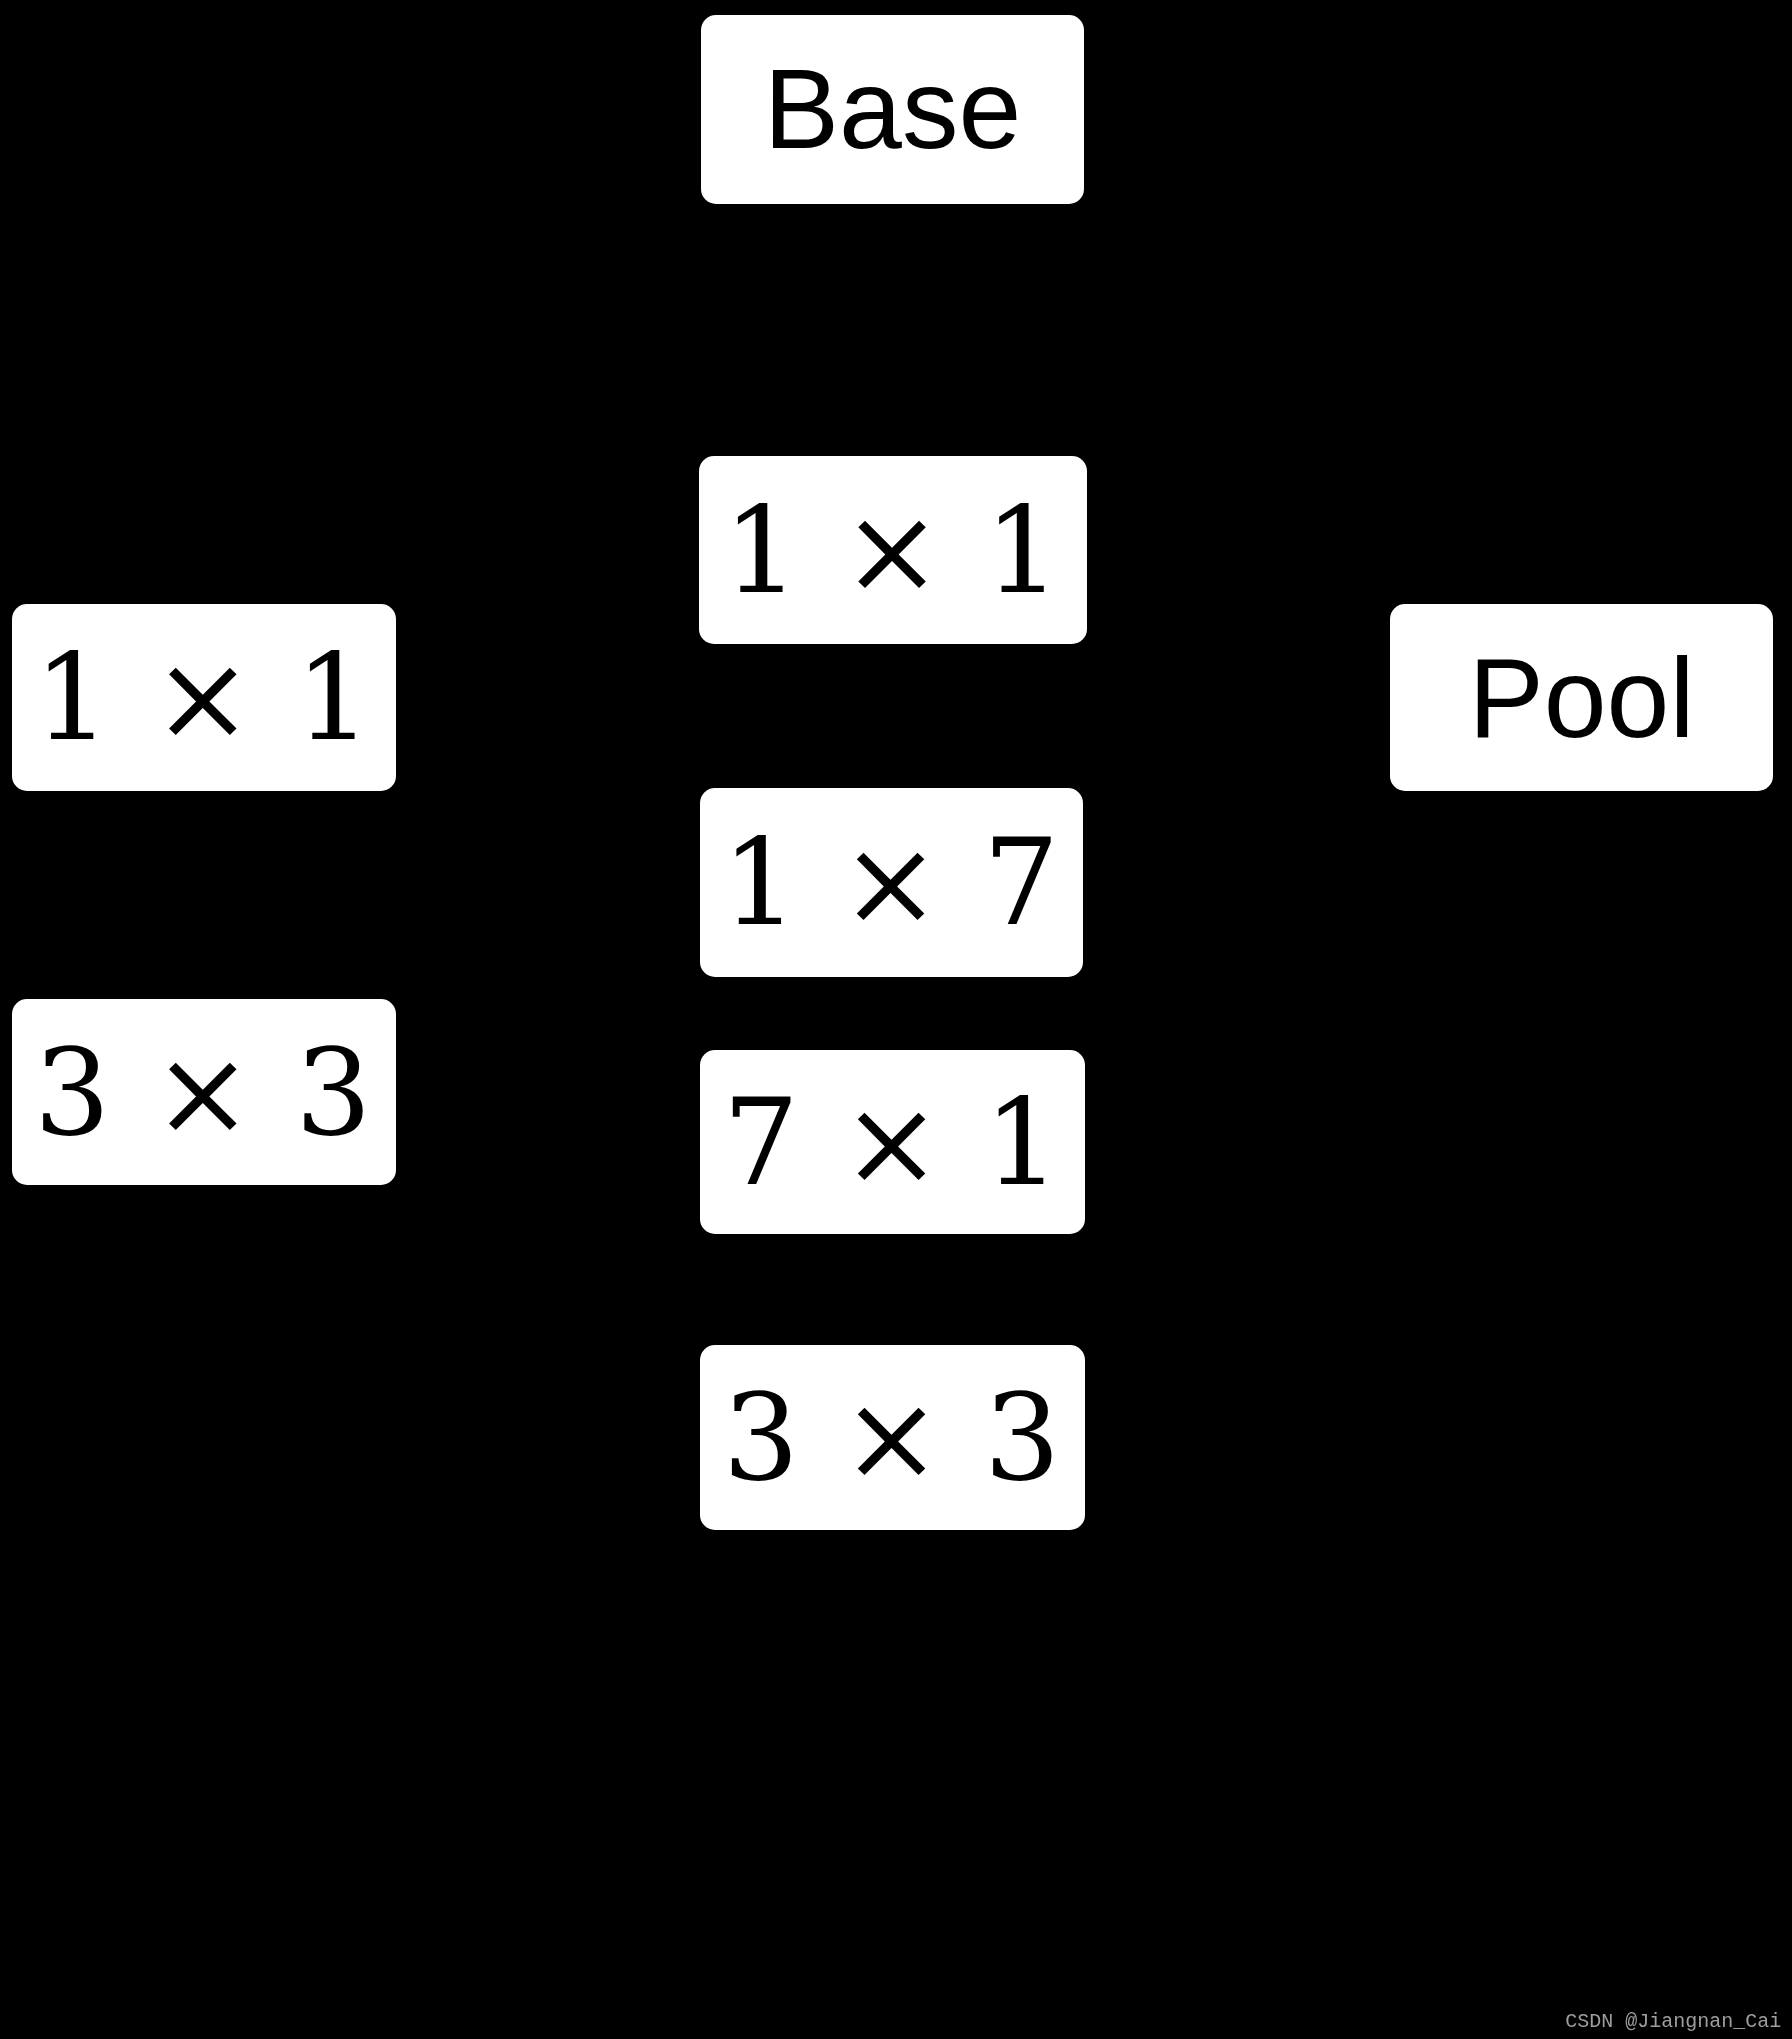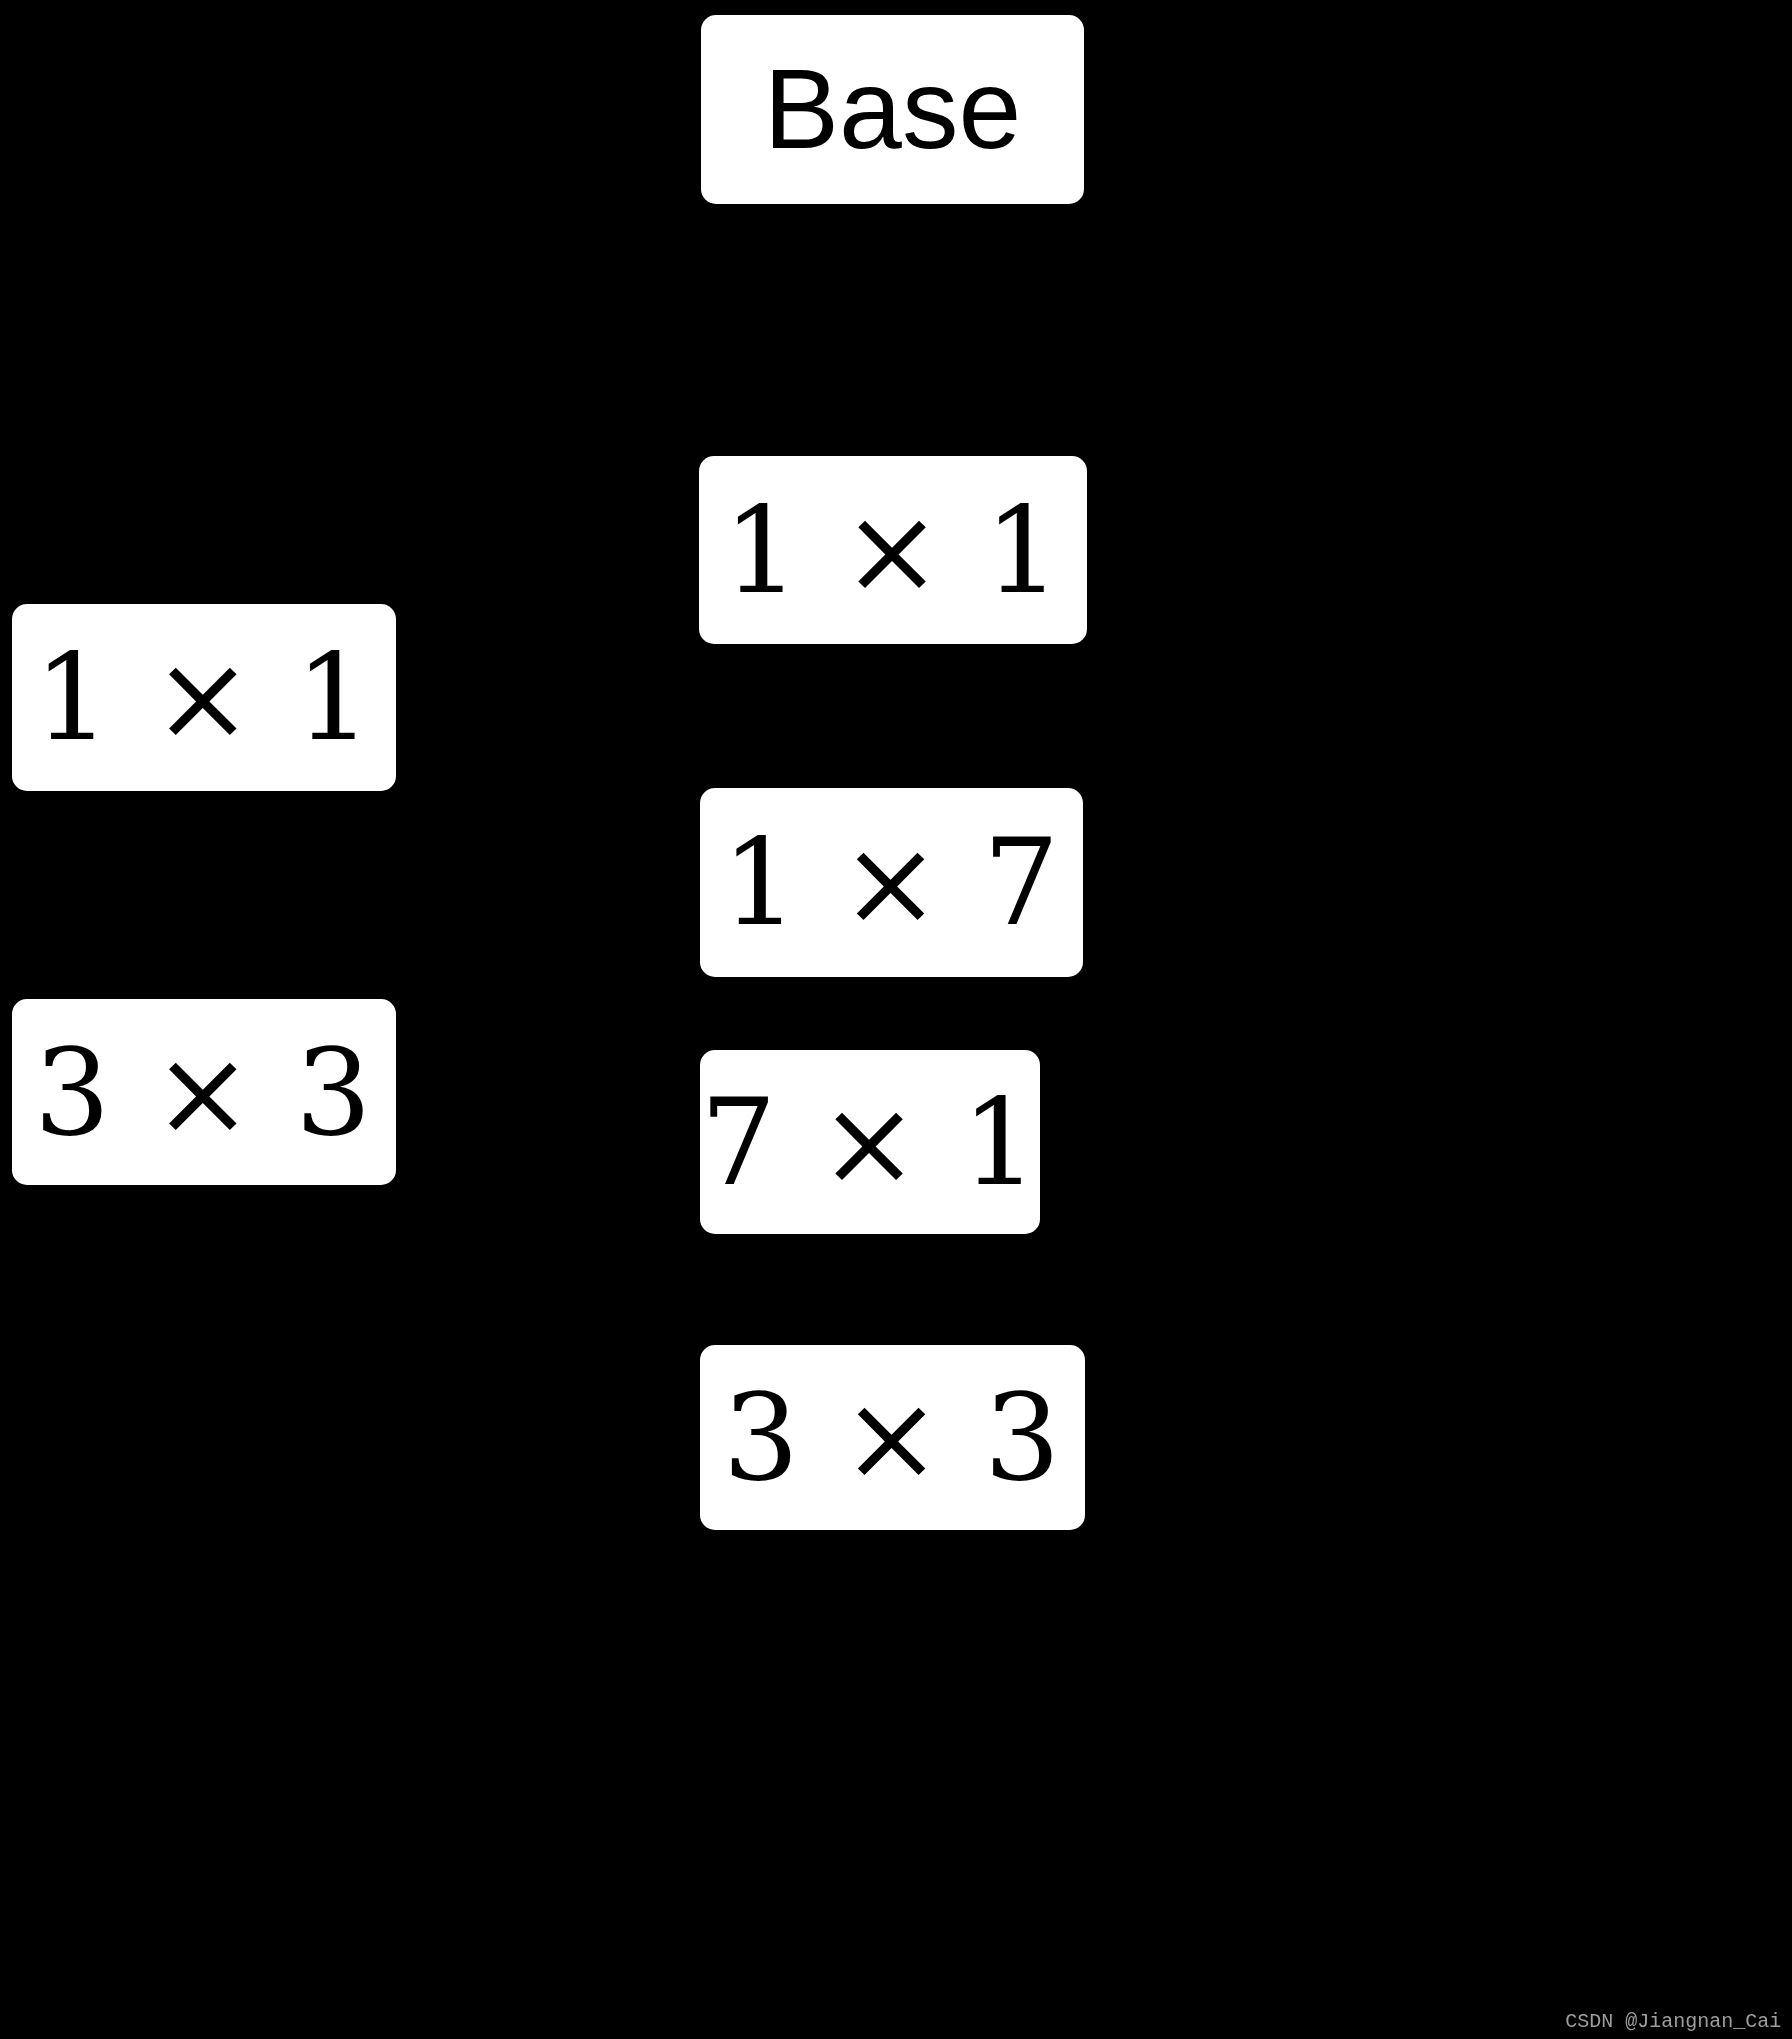--- a/index.html
+++ b/index.html
@@ -46,30 +46,33 @@
     font-size: 20px;
     color: #9e9e9e;
     letter-spacing: 0px;
     text-align: right;
   }
 </style>
 </head>
 <body>
 
 <div class="canvas" style="background: rgb(0, 0, 0);">
+    <div class="node sans" style="left: 1390px; top: 604px; width: 383px; height: 187px; background: rgb(255, 255, 255); color: rgb(0, 0, 0);">
+      <span>Pool</span>
+    </div>
     <div class="node serif-math" style="left: 11.8px; top: 999px; width: 384px; height: 186px; background: rgb(255, 255, 255); color: rgb(0, 0, 0);">
       <span>3 × 3</span>
     </div>
     <div class="node serif-math" style="left: 11.8px; top: 604px; width: 384px; height: 187px; background: rgb(255, 255, 255); color: rgb(0, 0, 0);">
       <span>1 × 1</span>
     </div>
     <div class="node serif-math" style="left: 700px; top: 1345px; width: 385px; height: 185px; background: rgb(255, 255, 255); color: rgb(0, 0, 0);">
       <span>3 × 3</span>
     </div>
-    <div class="node serif-math" style="left: 700px; top: 1050px; width: 340px; height: 184px; background: rgb(255, 255, 255); color: rgb(0, 0, 0);">
+    <div class="node serif-math" style="left: 700px; top: 1050px; width: 385px; height: 184px; background: rgb(255, 255, 255); color: rgb(0, 0, 0);">
       <span>7 × 1</span>
     </div>
     <div class="node serif-math" style="left: 700px; top: 753px; width: 383px; height: 189px; background: rgb(255, 255, 255); color: rgb(0, 0, 0); margin-top: 35px;">
       <span>1 × 7</span>
     </div>
     <div class="node serif-math" style="left: 699px; top: 456px; width: 388px; height: 188px; background: rgb(255, 255, 255); color: rgb(0, 0, 0);">
       <span>1 × 1</span>
     </div>
     <div class="node sans" style="left: 701px; top: 14.8px; width: 383px; height: 189px; background: rgb(255, 255, 255); color: rgb(0, 0, 0);">
       <span>Base</span>

